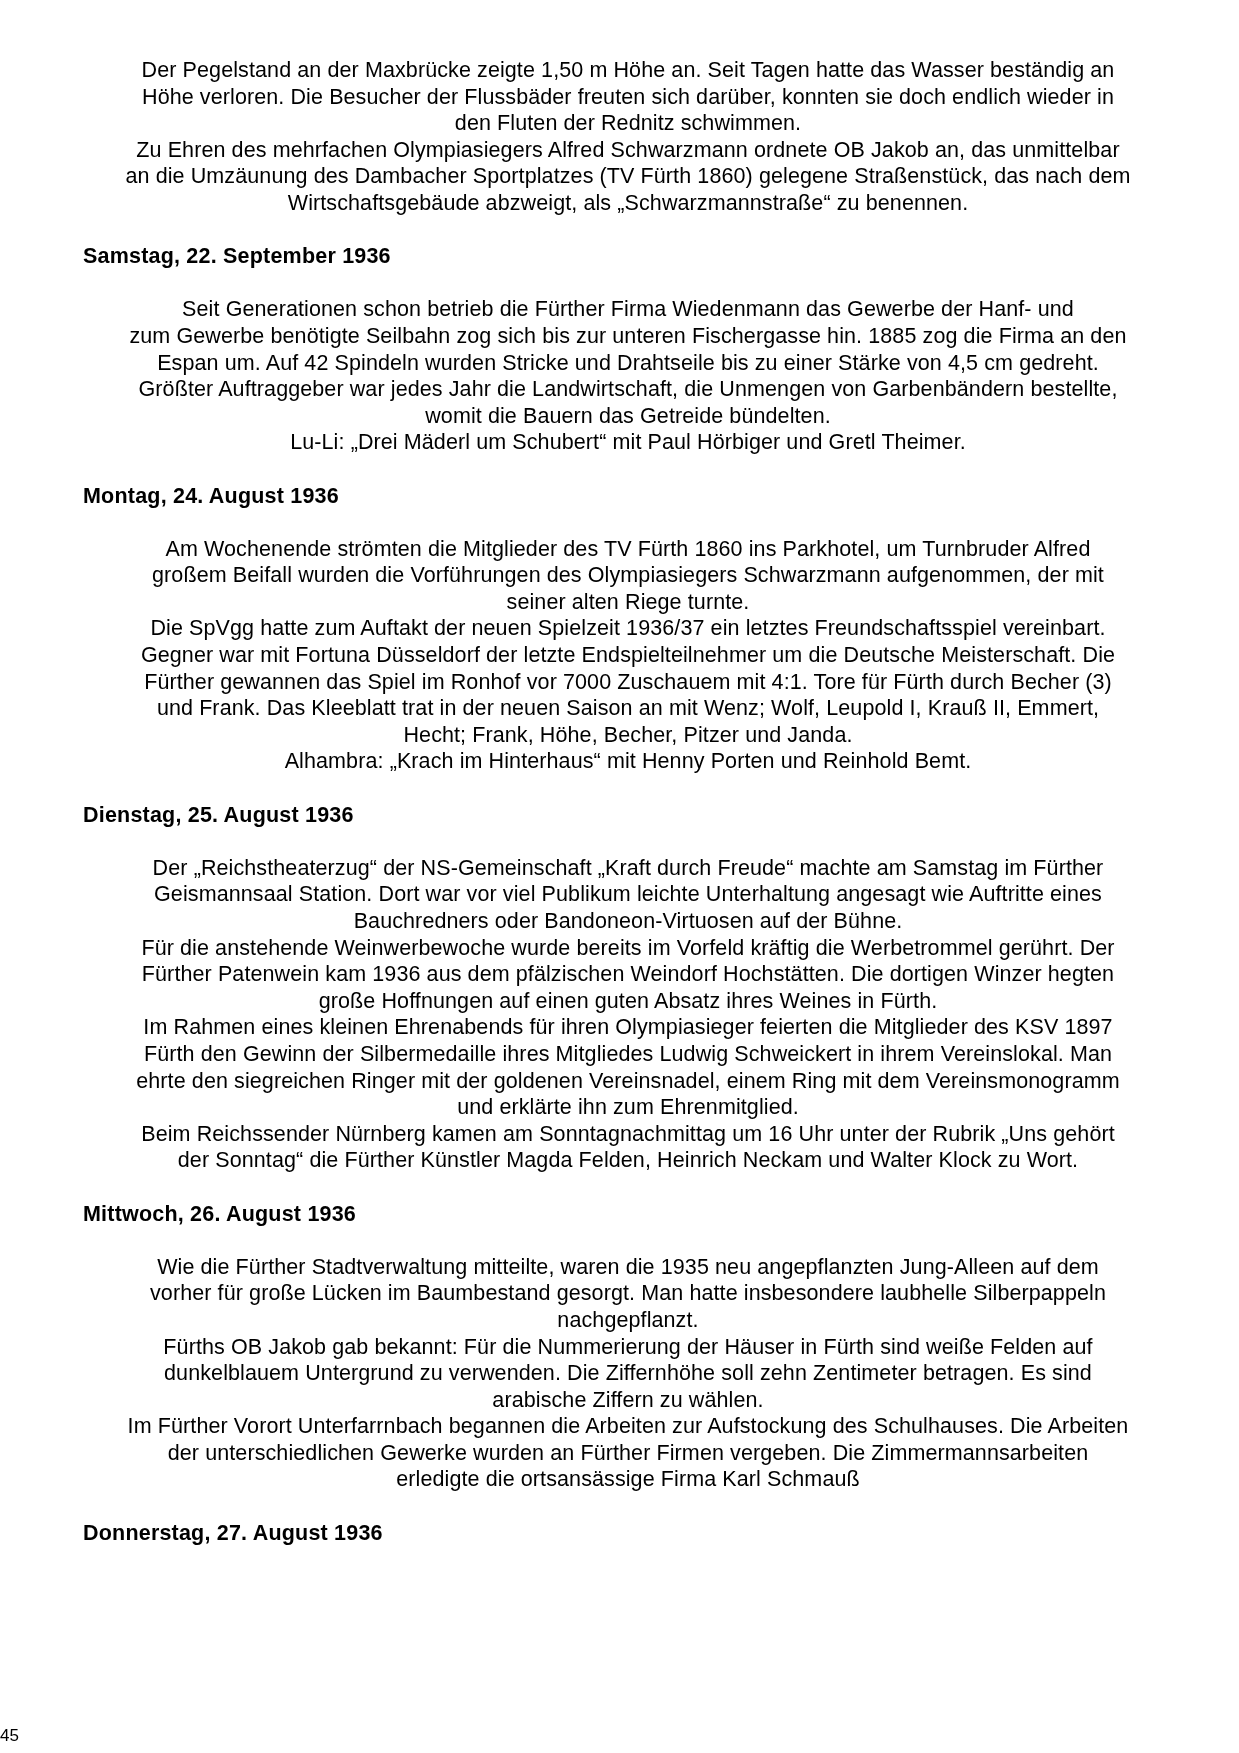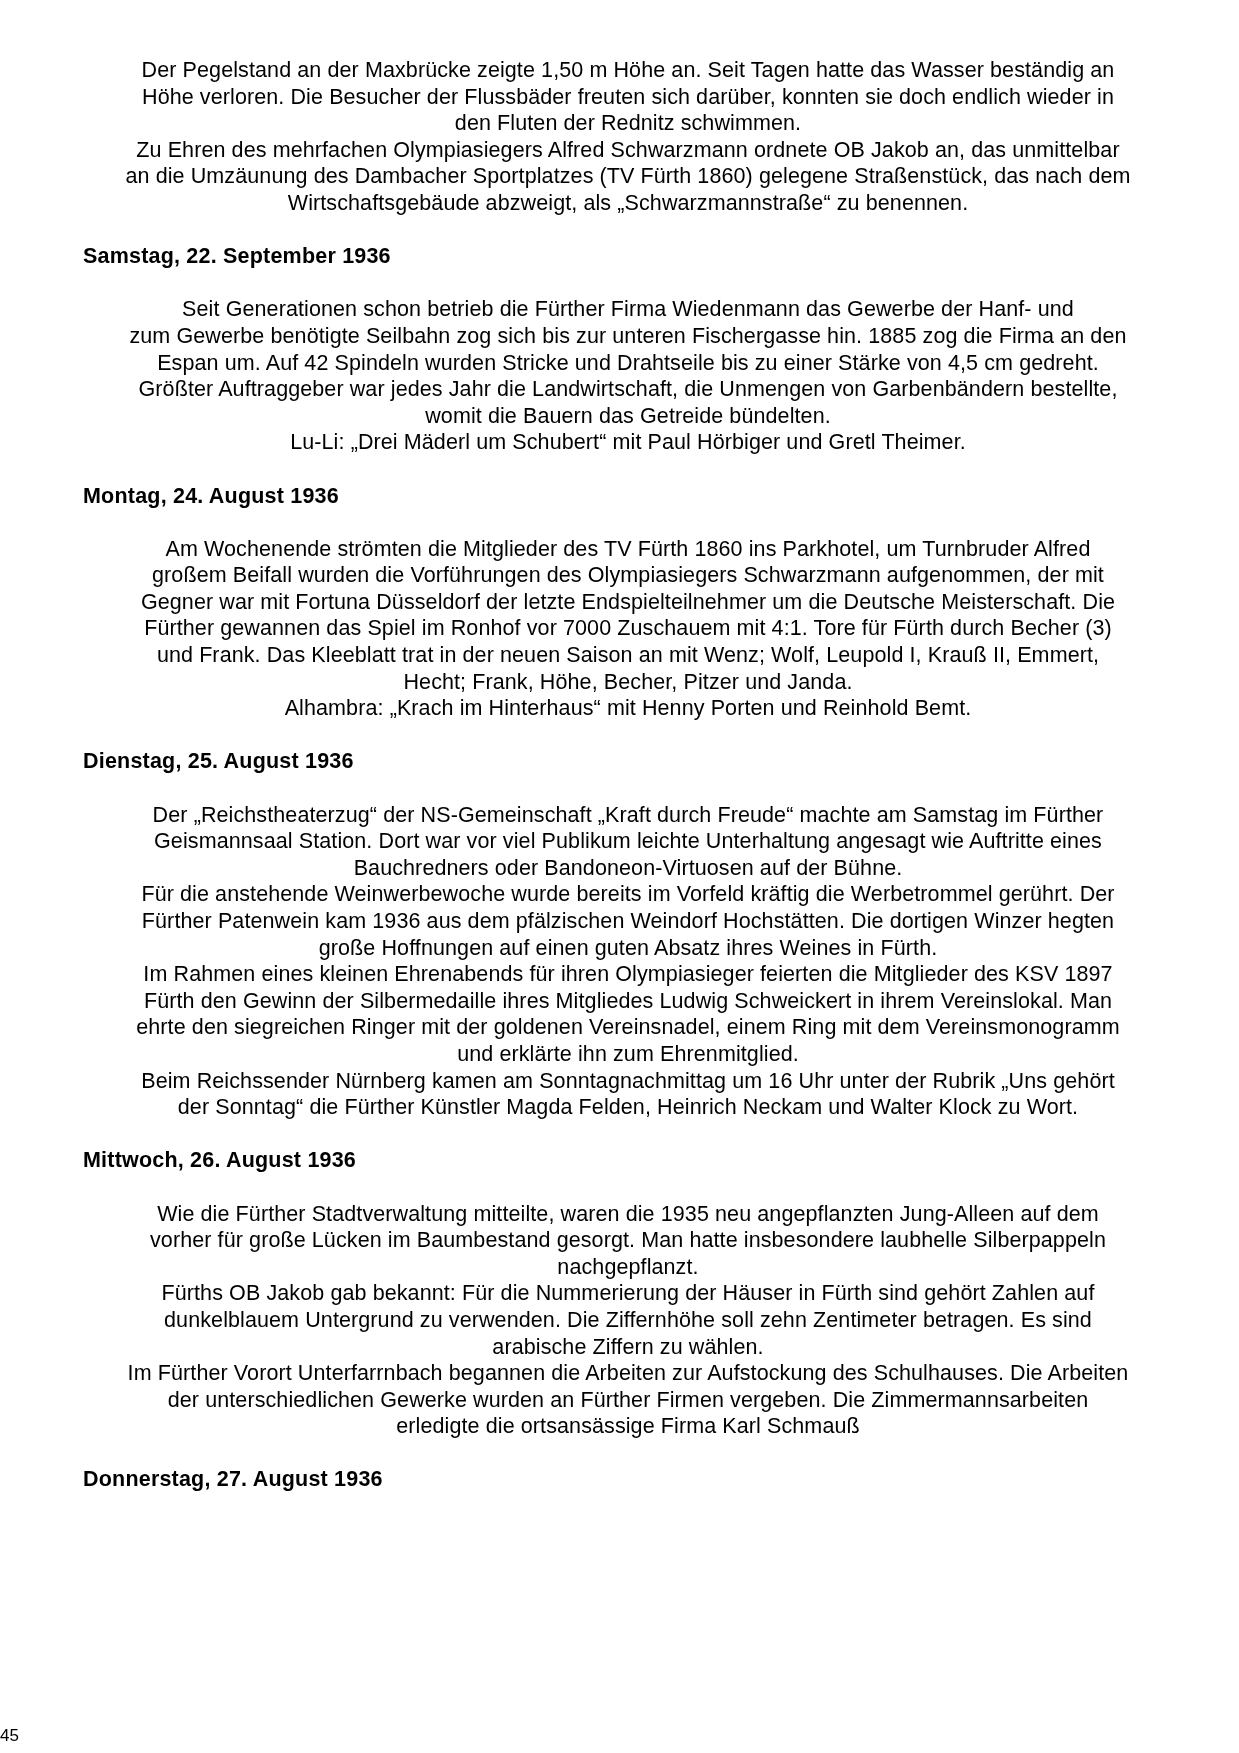--- a/index.html
+++ b/index.html
@@ -72,22 +72,24 @@
         <div class="line">Größter Auftraggeber war jedes Jahr die Landwirtschaft, die Unmengen von Garbenbändern bestellte,</div>
         <div class="line">womit die Bauern das Getreide bündelten.</div>
       </div>
       <div class="paragraph">
         <div class="line">Lu-Li: „Drei Mäderl um Schubert“ mit Paul Hörbiger und Gretl Theimer.</div>
       </div>
       <div class="heading">Montag, 24. August 1936</div>
       <div class="paragraph">
         <div class="line">Am Wochenende strömten die Mitglieder des TV Fürth 1860 ins Parkhotel, um Turnbruder Alfred</div>
         <div class="line">großem Beifall wurden die Vorführungen des Olympiasiegers Schwarzmann aufgenommen, der mit</div>
+        <div class="line">seiner alten Riege turnte.</div>
       </div>
       <div class="paragraph">
+        <div class="line">Die SpVgg hatte zum Auftakt der neuen Spielzeit 1936/37 ein letztes Freundschaftsspiel vereinbart.</div>
         <div class="line">Gegner war mit Fortuna Düsseldorf der letzte Endspielteilnehmer um die Deutsche Meisterschaft. Die</div>
         <div class="line">Fürther gewannen das Spiel im Ronhof vor 7000 Zuschauem mit 4:1. Tore für Fürth durch Becher (3)</div>
         <div class="line">und Frank. Das Kleeblatt trat in der neuen Saison an mit Wenz; Wolf, Leupold I, Krauß II, Emmert,</div>
         <div class="line">Hecht; Frank, Höhe, Becher, Pitzer und Janda.</div>
       </div>
       <div class="paragraph">
         <div class="line">Alhambra: „Krach im Hinterhaus“ mit Henny Porten und Reinhold Bemt.</div>
       </div>
       <div class="heading">Dienstag, 25. August 1936</div>
       <div class="paragraph">
@@ -110,21 +112,21 @@
         <div class="line">Beim Reichssender Nürnberg kamen am Sonntagnachmittag um 16 Uhr unter der Rubrik „Uns gehört</div>
         <div class="line">der Sonntag“ die Fürther Künstler Magda Felden, Heinrich Neckam und Walter Klock zu Wort.</div>
       </div>
       <div class="heading">Mittwoch, 26. August 1936</div>
       <div class="paragraph">
         <div class="line">Wie die Fürther Stadtverwaltung mitteilte, waren die 1935 neu angepflanzten Jung-Alleen auf dem</div>
         <div class="line">vorher für große Lücken im Baumbestand gesorgt. Man hatte insbesondere laubhelle Silberpappeln</div>
         <div class="line">nachgepflanzt.</div>
       </div>
       <div class="paragraph">
-        <div class="line">Fürths OB Jakob gab bekannt: Für die Nummerierung der Häuser in Fürth sind gehört Zahlen auf</div>
+        <div class="line">Fürths OB Jakob gab bekannt: Für die Nummerierung der Häuser in Fürth sind weiße Felden auf</div>
         <div class="line">dunkelblauem Untergrund zu verwenden. Die Ziffernhöhe soll zehn Zentimeter betragen. Es sind</div>
         <div class="line">arabische Ziffern zu wählen.</div>
       </div>
       <div class="paragraph">
         <div class="line">Im Fürther Vorort Unterfarrnbach begannen die Arbeiten zur Aufstockung des Schulhauses. Die Arbeiten</div>
         <div class="line">der unterschiedlichen Gewerke wurden an Fürther Firmen vergeben. Die Zimmermannsarbeiten</div>
         <div class="line">erledigte die ortsansässige Firma Karl Schmauß</div>
       </div>
       <div class="heading">Donnerstag, 27. August 1936</div>
     </div>

